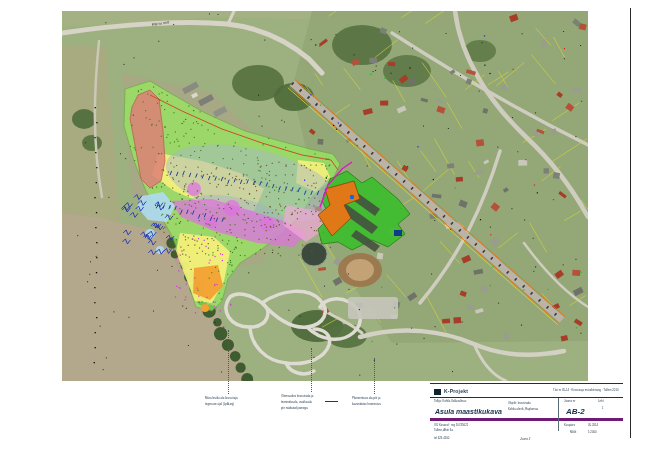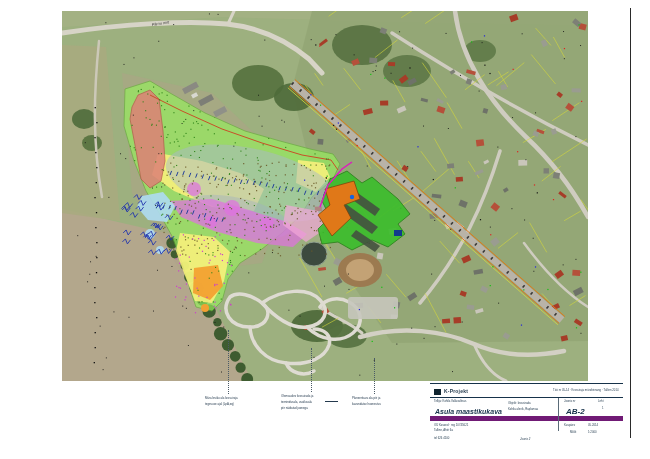--- a/index.html
+++ b/index.html
@@ -11,21 +11,21 @@
   .map-wrap svg{display:block;width:526px;height:370px;}
   .sheet-edge{position:absolute;left:630px;top:8px;width:0;height:430px;border-left:1px solid #2a2a2a;}
   
   .note{position:absolute;color:#24394d;}
   .note .ln{font-size:4px;transform:scale(.72);transform-origin:0 0;line-height:1.5;white-space:nowrap;}
   .leader{position:absolute;width:0;border-left:1px dotted #4a5a66;}
   .dash-mark{position:absolute;width:13px;border-top:1px solid #24394d;}
   
   .tb{position:absolute;left:430px;top:383px;width:193px;height:62px;color:#1c3347;}
   .tb .row1{position:absolute;left:0;top:0;width:193px;height:15px;border-top:1.8px solid #16324a;border-bottom:1px solid #16324a;box-sizing:border-box;}
-  .tb .row2{position:absolute;left:0;top:15px;width:193px;height:23px;border-bottom:5px solid #701a75;box-sizing:border-box;text-align:right;}
+  .tb .row2{position:absolute;left:0;top:15px;width:193px;height:23px;border-bottom:3px solid #701a75;box-sizing:border-box;text-align:right;}
   .tb .row3{position:absolute;left:0;top:38px;width:193px;height:24px;}
   .tb .vdiv{position:absolute;left:128px;top:15px;height:33px;border-left:.5px solid #5a6b78;}
   .logo{position:absolute;left:4px;top:5px;width:7px;height:6px;background:#10242f;}
   .t5{font-size:5px;font-weight:bold;letter-spacing:.2px;}
   .t3{font-size:4px;transform:scale(.7);transform-origin:0 0;line-height:1.5;white-space:nowrap;color:#2c4356;}
   .t3r{font-size:4px;transform:scale(.7);transform-origin:100% 0;line-height:1.5;white-space:nowrap;color:#2c4356;text-align:right;}
   .big-title{font-size:7px;font-style:italic;font-weight:bold;color:#16324a;white-space:nowrap;}
   .sheet-no{font-size:8px;font-style:italic;font-weight:bold;color:#16324a;}
   .pos{position:absolute;}
 </style>

